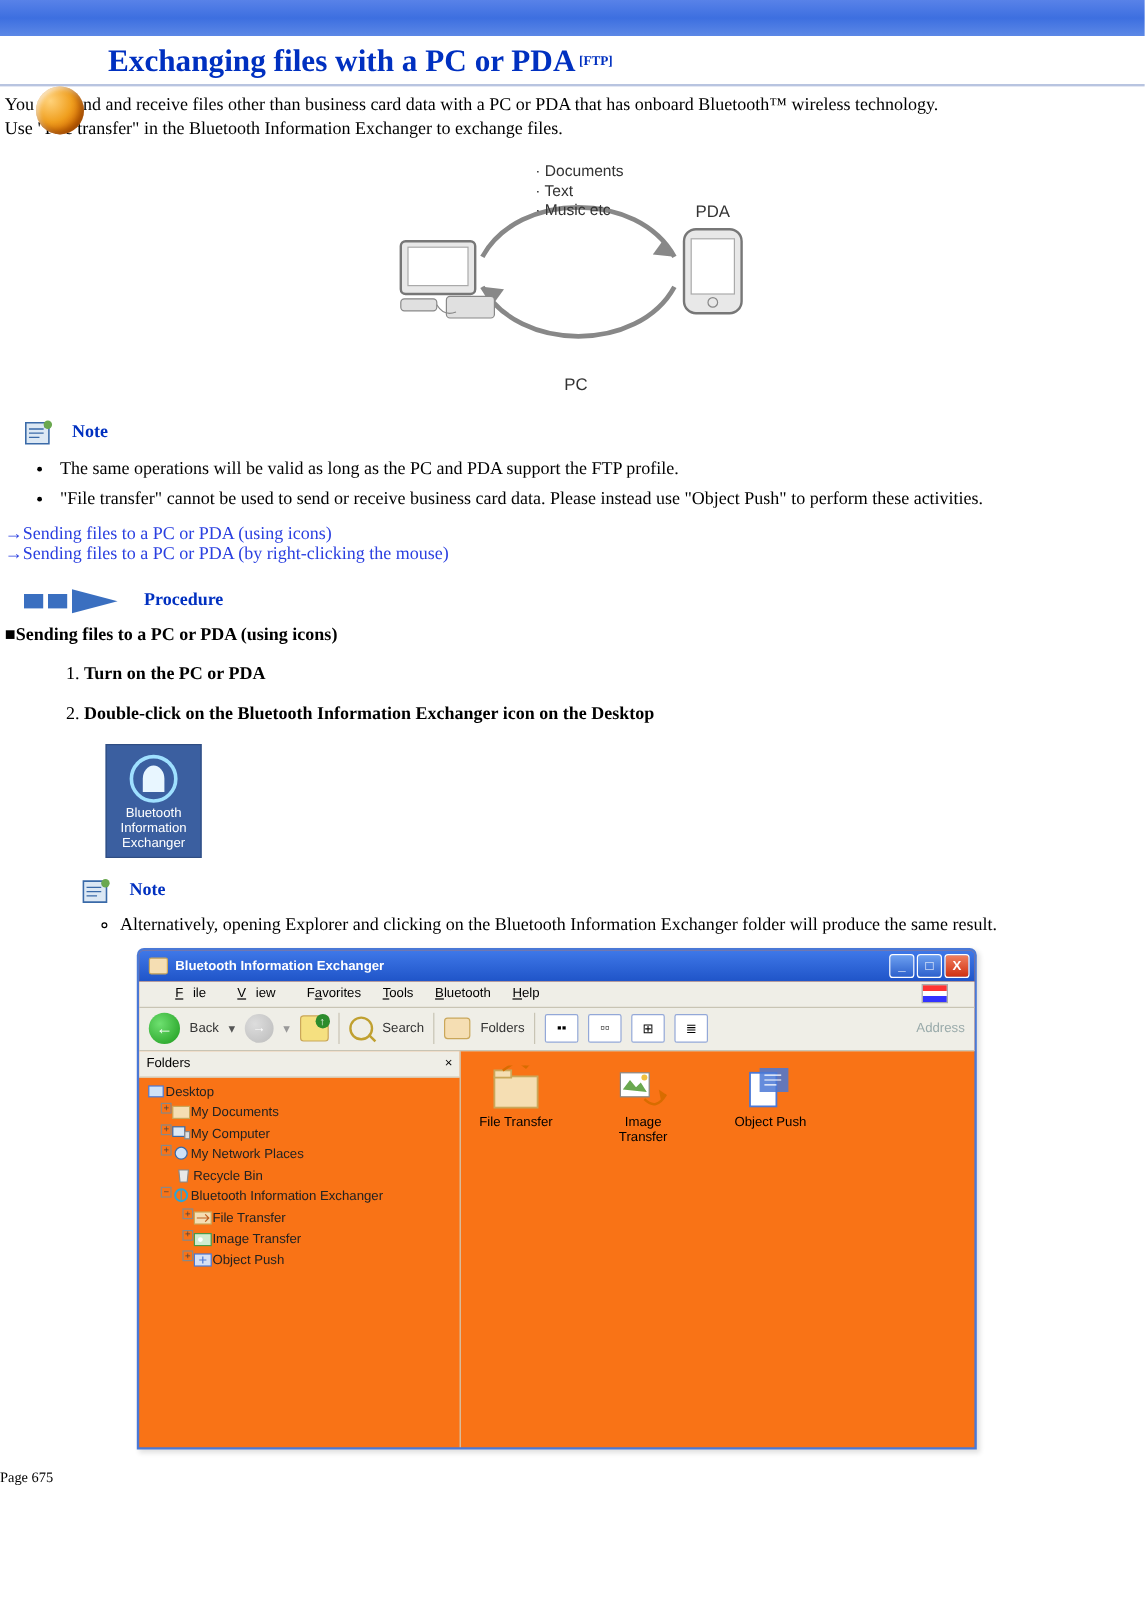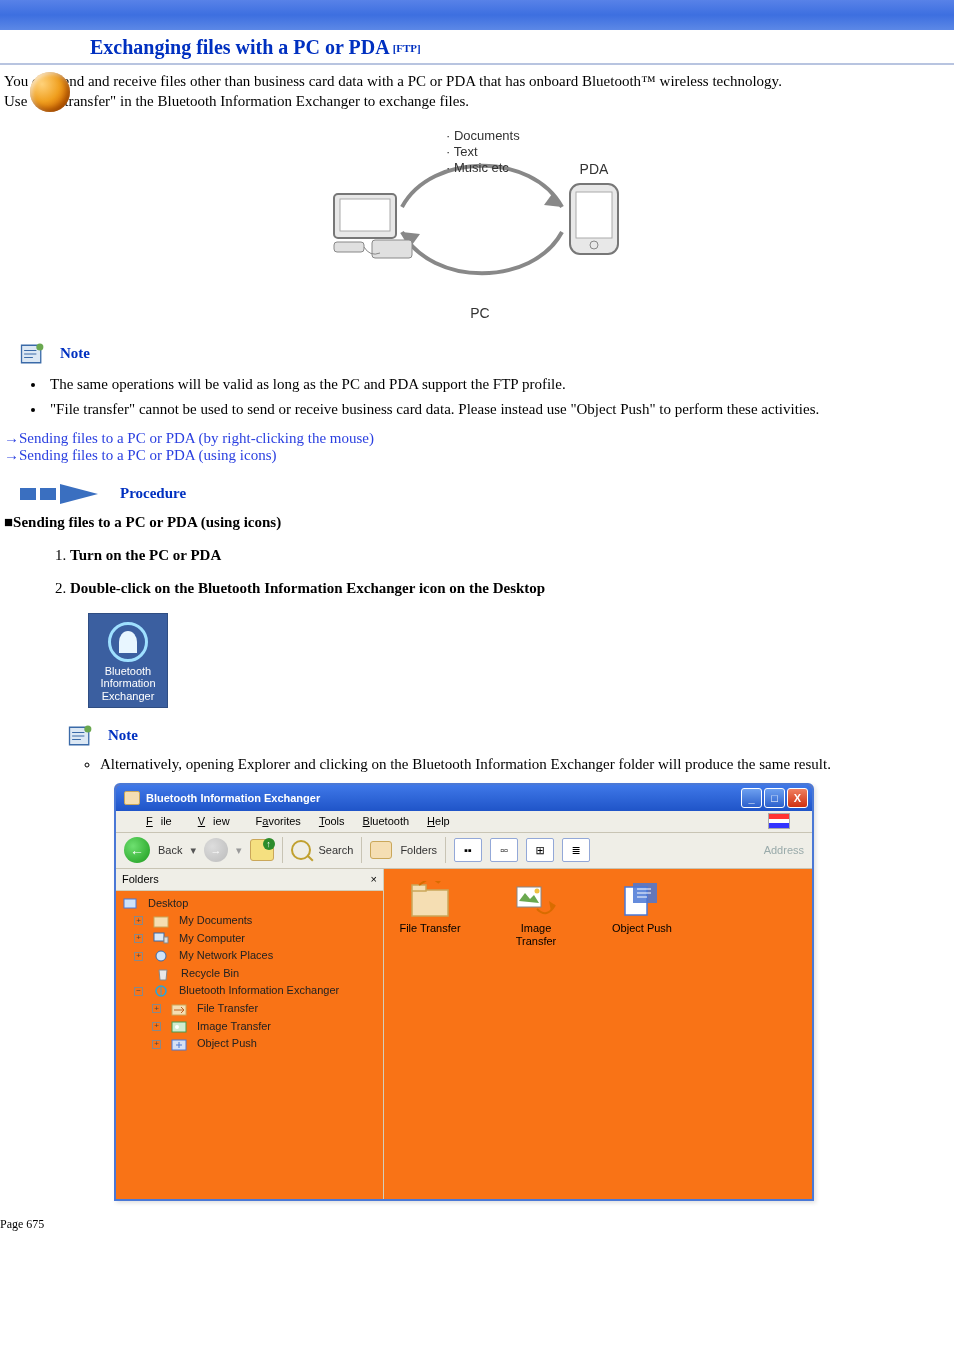--- a/index.html
+++ b/index.html
@@ -27,21 +27,21 @@
       position: absolute;
       left: 30px;
       top: 40px;
       width: 40px;
       height: 40px;
       border-radius: 50%;
       background: radial-gradient(circle at 30% 30%, #ffd27a, #f0a020 45%, #d86c00 75%);
       box-shadow: inset -3px -3px 6px rgba(120,50,0,.6), inset 2px 2px 4px rgba(255,255,255,.7);
     }
     .page-title {
-      font-size: 20px;
+      font-size: 26px;
       font-weight: bold;
       color: #0030c0;
       margin-left: 54px;
     }
     .page-title-tag {
       font-size: 11px;
       font-weight: bold;
       color: #0030c0;
       margin-left: 3px;
     }
@@ -173,21 +173,21 @@
     .tb-search .mag{width:20px;height:20px;border:2px solid #c0a030;border-radius:50%;display:inline-block;vertical-align:middle;position:relative;}
     .tb-search .mag::after{content:"";position:absolute;width:8px;height:2px;background:#c0a030;bottom:-1px;right:-5px;transform:rotate(45deg);}
     .tb-folders .fld{width:22px;height:18px;background:#f5deb3;border:1px solid #caa75a;border-radius:3px;display:inline-block;vertical-align:middle;}
     .tb-sep{width:1px;height:26px;background:#c8c4b4;}
     .tb-view{width:28px;height:24px;border:1px solid #93a8d8;background:#fff;border-radius:2px;display:inline-flex;align-items:center;justify-content:center;}
     .tb-addr{margin-left:auto;color:#9aa;}
     .win-body{display:flex;height:330px;}
     .folders-pane{width:268px;border-right:1px solid #d2ceba;display:flex;flex-direction:column;}
     .folders-head{height:22px;background:#efeee7;display:flex;align-items:center;justify-content:space-between;padding:0 6px;border-bottom:1px solid #d2ceba;}
     .tree{padding:4px 6px;line-height:1.6;color:#222;}
-    .tree .node{display:flex;align-items:center;gap:10px;white-space:nowrap;}
+    .tree .node{display:flex;gap:0;white-space:nowrap;}
     .tree .sq{width:9px;height:9px;border:1px solid #888;display:inline-flex;align-items:center;justify-content:center;font-size:8px;color:#444;line-height:1;}
     .tree .ico-s{width:16px;height:14px;display:inline-block;}
     .tree .indent1{padding-left:12px;}
     .tree .indent2{padding-left:30px;}
     .content-pane{flex:1;padding:12px 10px;}
     .cp-items{display:flex;gap:34px;}
     .cp-item{display:flex;flex-direction:column;align-items:center;width:72px;}
     .cp-icon{width:42px;height:38px;margin-bottom:3px;}
     .cp-lbl{font-size:11px;text-align:center;line-height:1.2;}
     .footer-page{
@@ -249,22 +249,22 @@
     <circle cx="25" cy="8" r="4" fill="#6aa84f"></circle>
   </svg>
   <span class="note-label">Note</span>
 </div>
 <ul class="bullets">
   <li>The same operations will be valid as long as the PC and PDA support the FTP profile.</li>
   <li>"File transfer" cannot be used to send or receive business card data. Please instead use "Object Push" to perform these activities.</li>
 </ul>
 
 <div class="links">
+  <div class="link-line"><span class="arrow">→</span><a href="#">Sending files to a PC or PDA (using icons)</a></div>
   <div class="link-line"><span class="arrow">→</span><a href="#">Sending files to a PC or PDA (by right-clicking the mouse)</a></div>
-  <div class="link-line"><span class="arrow">→</span><a href="#">Sending files to a PC or PDA (using icons)</a></div>
 </div>
 
 <div class="proc-row">
   <svg class="proc-icon" viewBox="0 0 90 28">
     <rect x="2" y="8" width="16" height="12" fill="#3a6fc0"></rect>
     <rect x="22" y="8" width="16" height="12" fill="#3a6fc0"></rect>
     <polygon points="42,4 80,14 42,24" fill="#3a6fc0"></polygon>
   </svg>
   <span class="proc-label">Procedure</span>
 </div>

